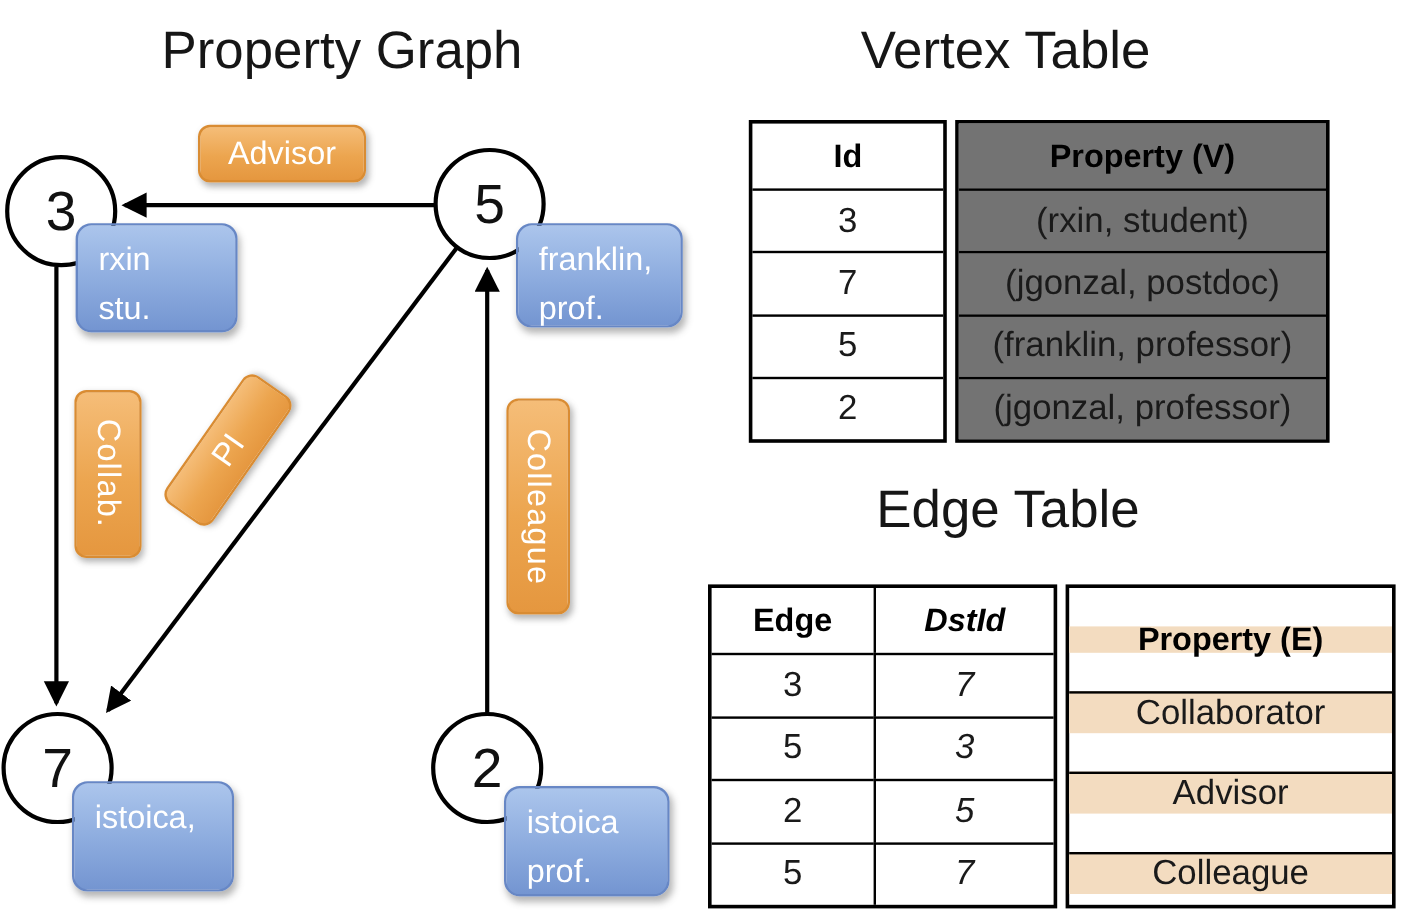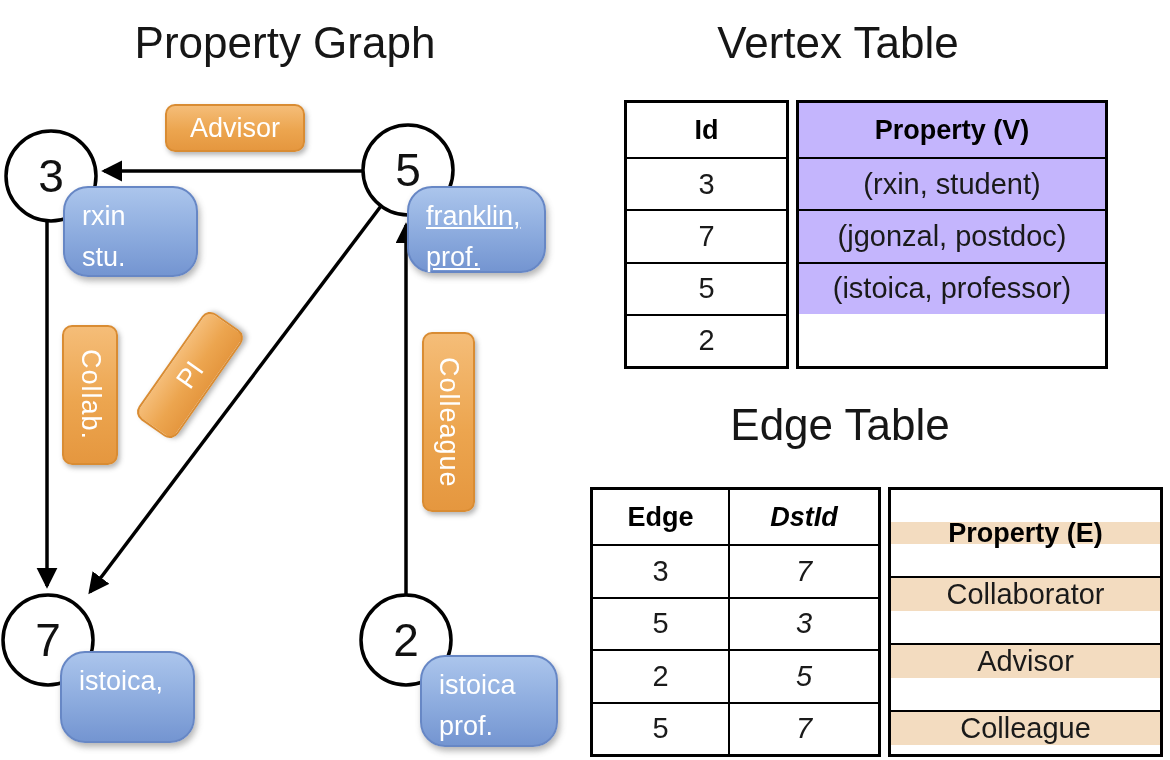--- a/index.html
+++ b/index.html
@@ -11,34 +11,34 @@
   .big-title{position:absolute;text-align:center;font-size:44px;font-weight:400;
              color:#161616;letter-spacing:0px;white-space:nowrap;}
 
   
   .olabel{position:absolute;display:flex;align-items:center;justify-content:center;
           background:linear-gradient(180deg,#f5bd78 0%,#eca54f 55%,#e5973f 100%);
           border:2px solid #d98c33;border-radius:10px;color:#fff;
           font-size:27px;box-shadow:2px 3px 5px rgba(90,90,90,.45);box-sizing:border-box;}
   .vtext{writing-mode:vertical-rl;letter-spacing:1px;}
   .blabel{position:absolute;background:linear-gradient(180deg,#abc5ec 0%,#8cabde 55%,#7495d1 100%);
-          border:2px solid #6787c5;border-radius:25px;color:#fff;font-size:27px;
+          border:2px solid #6787c5;border-radius:13px;color:#fff;font-size:27px;
           box-shadow:2px 4px 6px rgba(90,90,90,.45);box-sizing:border-box;
           padding:8px 0 0 17px;line-height:1.5;}
   .blabel span{display:block;}
 
   
   .tablewrap{position:absolute;display:flex;}
   .tbox{border:3px solid #000;box-sizing:border-box;display:grid;background:#fff;}
   .cell{display:flex;align-items:center;justify-content:center;
         font-size:29px;color:#1a1a1a;box-sizing:border-box;}
   .cell.head{font-weight:bold;font-size:27px;color:#000;}
   .rowline{border-top:2px solid #000;}
   .colline{border-left:2px solid #000;font-style:italic;}
-  .vprop .cell{background:#c4b5fd;}
+  .vprop .cell{background:#737373;}
   .eprop .cell{background:#f3dcc0;margin-top:32px;}
   .gap{width:7px;}
 </style>
 </head>
 <body>
 
 <div class="abs" style="left:0;top:0;width:585px;height:760px;">
 
   <div class="big-title" style="left:0;top:18px;width:570px;">Property Graph</div>
 
@@ -71,21 +71,21 @@
 
   <div class="olabel" style="left:125px;top:351px;width:130px;height:48px;transform:rotate(-55deg);">PI</div>
 
   <div class="olabel vtext" style="left:422px;top:332px;width:53px;height:180px;">Colleague</div>
 
   <div class="blabel" style="left:63px;top:186px;width:135px;height:91px;">
     <span>rxin</span>
     <span>stu.</span>
   </div>
 
-  <div class="blabel" style="left:407px;top:186px;width:139px;height:87px;text-decoration:underline;">
+  <div class="blabel" style="left:430px;top:186px;width:139px;height:87px;">
     <span>franklin,</span>
     <span>prof.</span>
   </div>
 
   <div class="blabel" style="left:60px;top:651px;width:135px;height:92px;">
     <span>istoica,</span>
   </div>
 
   <div class="blabel" style="left:420px;top:655px;width:138px;height:92px;">
     <span>istoica</span>
@@ -101,21 +101,22 @@
     <div class="cell rowline">3</div>
     <div class="cell rowline">7</div>
     <div class="cell rowline">5</div>
     <div class="cell rowline">2</div>
   </div>
   <div class="gap"></div>
   <div class="tbox vprop" style="flex:1;grid-template-rows:54px repeat(4,1fr);">
     <div class="cell head">Property (V)</div>
     <div class="cell rowline">(rxin, student)</div>
     <div class="cell rowline">(jgonzal, postdoc)</div>
-    <div class="cell rowline">(istoica, professor)</div>
+    <div class="cell rowline">(franklin, professor)</div>
+    <div class="cell rowline">(jgonzal, professor)</div>
   </div>
 </div>
 
 <div class="big-title" style="left:593px;top:400px;width:494px;">Edge Table</div>
 
 <div class="tablewrap" style="left:590px;top:487px;width:573px;height:270px;">
   <div class="tbox" style="width:291px;grid-template-columns:135px 1fr;grid-template-rows:54px repeat(4,1fr);">
     <div class="cell head">Edge</div>
     <div class="cell head colline">DstId</div>
 

